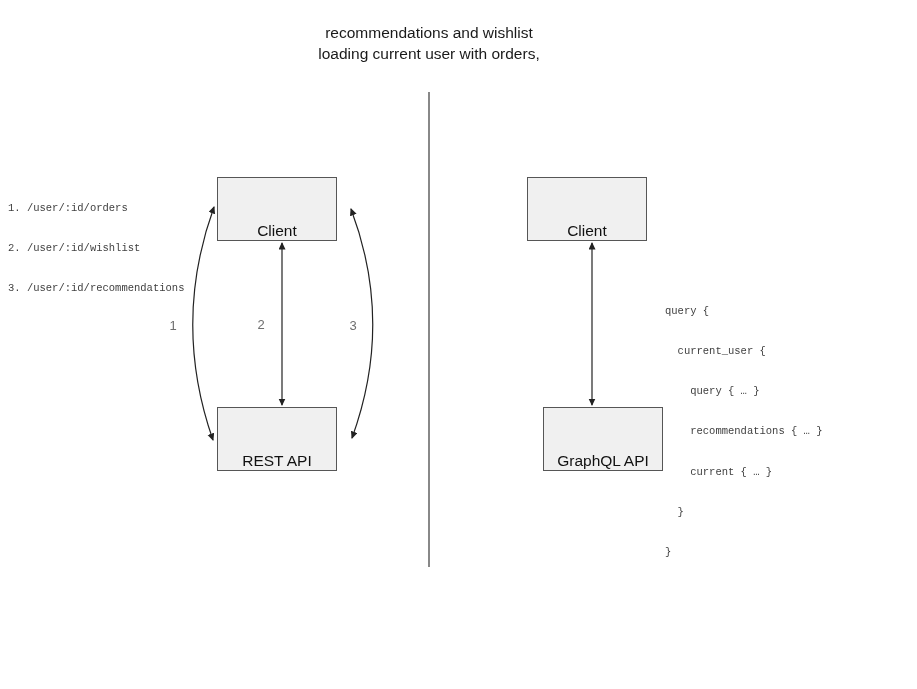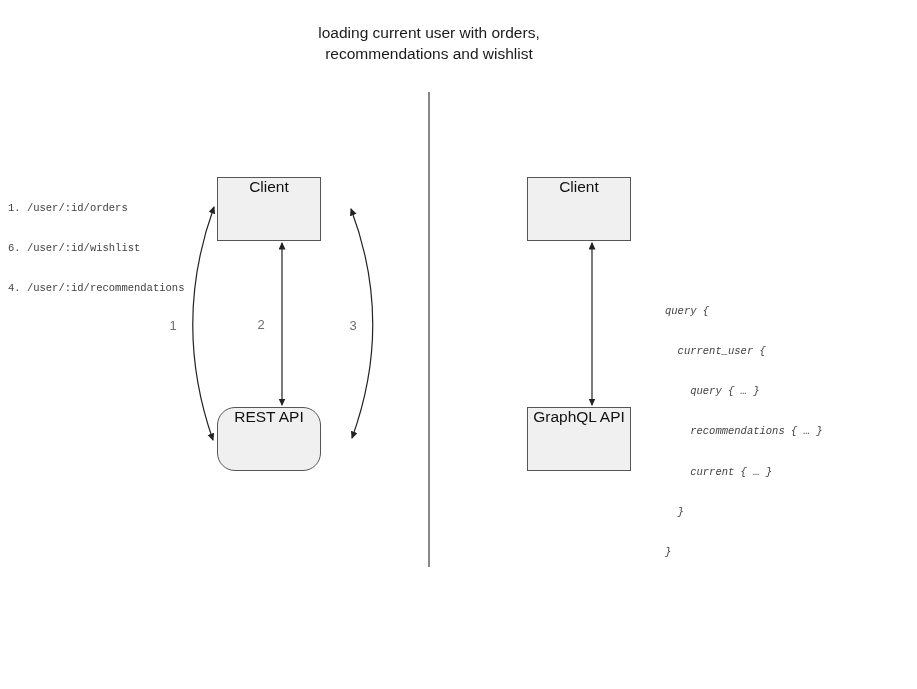--- a/index.html
+++ b/index.html
@@ -31,31 +31,31 @@
     white-space:nowrap;
   }
   .divider{
     position:absolute;
     left:428px;top:92px;
     width:2px;height:475px;
     background:var(--divider);
   }
   .node{
     position:absolute;
-    width:104px;height:64px;
+    width:120px;height:64px;
     background:var(--box-fill);
     border:1px solid var(--box-border);
-    display:flex;align-items:flex-start;justify-content:center;
+    display:flex;align-items:flex-end;justify-content:center;
     font-size:15.5px;
     color:#111111;
   }
   .node.client-left {left:217px;top:177px;}
-  .node.rest-api    {left:217px;top:407px;border-radius:18px;}
+  .node.rest-api    {left:217px;top:407px;}
   .node.client-right{left:527px;top:177px;}
-  .node.graphql-api {left:527px;top:407px;}
+  .node.graphql-api {left:543px;top:407px;}
   .arrow-layer{
     position:absolute;left:0;top:0;
     width:917px;height:689px;
     pointer-events:none;
   }
   .arrow-layer path{
     fill:none;
     stroke:var(--arrow);
     stroke-width:1.2;
   }
@@ -71,30 +71,30 @@
   .arrow-label.n3{left:353px;top:325px;}
   .code{
     position:absolute;
     font-family:"Liberation Mono","DejaVu Sans Mono",monospace;
     font-size:10.5px;
     line-height:13.4px;
     color:var(--code-text);
     white-space:pre;
   }
   .endpoint-list{left:8px;top:175px;}
-  .query-block{left:665px;top:278px;font-style:italic;}
+  .query-block{left:665px;top:278px;}
 </style>
 </head>
 <body>
 
 <div class="canvas">
 
   <div class="diagram-title">
+    <div>recommendations and wishlist</div>
     <div>loading current user with orders,</div>
-    <div>recommendations and wishlist</div>
   </div>
 
   <div class="divider"></div>
 
   <svg class="arrow-layer" viewBox="0 0 917 689" xmlns="http://www.w3.org/2000/svg">
     <defs>
       <marker id="ah" markerWidth="8" markerHeight="8" refX="6.5" refY="3.5" orient="auto" markerUnits="userSpaceOnUse">
         <path class="head" d="M0,0 L7.5,3.5 L0,7 Z"></path>
       </marker>
       <marker id="ahs" markerWidth="8" markerHeight="8" refX="6.5" refY="3.5" orient="auto-start-reverse" markerUnits="userSpaceOnUse">
@@ -113,22 +113,22 @@
 
   <div class="node client-left">
     <span>Client</span>
   </div>
   <div class="node rest-api">
     <span>REST API</span>
   </div>
 
   <div class="code endpoint-list">
     <div>1. /user/:id/orders</div>
-    <div>6. /user/:id/wishlist</div>
-    <div>4. /user/:id/recommendations</div>
+    <div>2. /user/:id/wishlist</div>
+    <div>3. /user/:id/recommendations</div>
   </div>
 
   <div class="arrow-label n1">1</div>
   <div class="arrow-label n2">2</div>
   <div class="arrow-label n3">3</div>
 
   <div class="node client-right">
     <span>Client</span>
   </div>
   <div class="node graphql-api">

